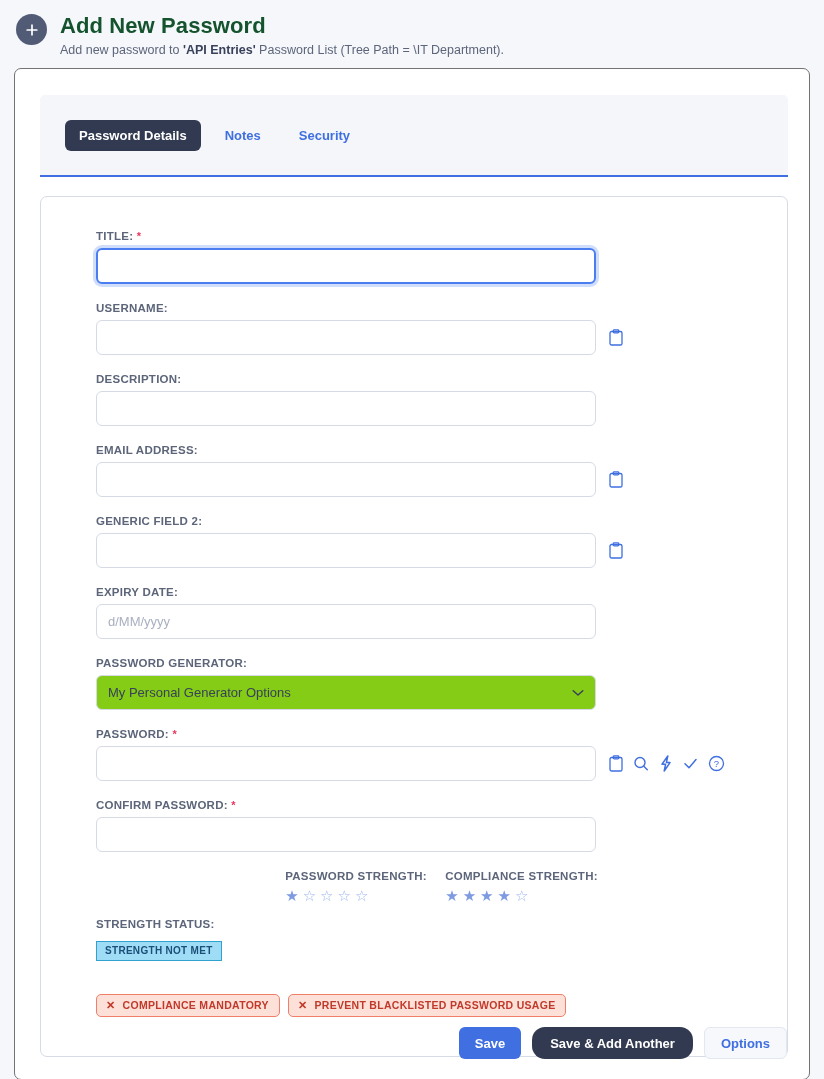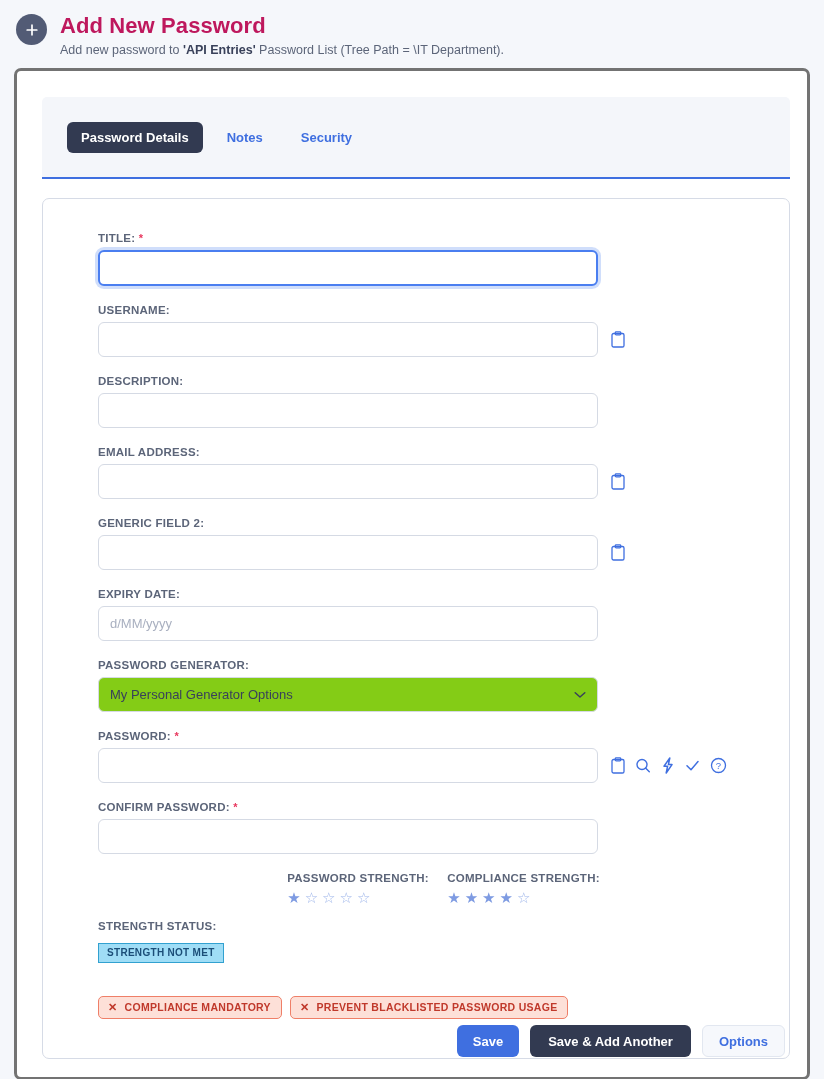--- a/index.html
+++ b/index.html
@@ -21,35 +21,35 @@
   .plus-circle {
     width: 31px; height: 31px; border-radius: 50%;
     background: #525b75;
     display: flex; align-items: center; justify-content: center;
     margin-right: 13px; margin-top: 4px;
     flex: 0 0 auto;
   }
   .plus-circle svg { display: block; }
   .header-text { padding-top: 0; }
   .page-title {
-    font-size: 22px; font-weight: bold; color: #be185d;
+    font-size: 22px; font-weight: bold; color: #14532d;
     letter-spacing: .1px; line-height: 26px; margin: 3px 0 0 0;
   }
   .page-subtitle {
     font-size: 12.5px; color: #5c6579; line-height: 16px;
     margin-top: 3px;
   }
   .page-subtitle b { font-weight: bold; color: #39415a; }
 
   
   .outer-card {
     position: absolute; left: 14px; top: 68px;
     width: 796px; height: 1012px;
     background: #ffffff;
-    border: 3px solid #737373;
+    border: 1px solid #737373;
     border-radius: 7px;
   }
 
   
   .tabstrip {
     position: absolute; left: 25px; top: 26px;
     width: 748px; height: 82px;
     background: #f4f6fa;
     border-radius: 5px 5px 0 0;
     border-bottom: 2px solid #3f6fe0;
@@ -145,21 +145,21 @@
     position: absolute; right: 22px; bottom: 20px;
     display: flex; align-items: flex-end; gap: 11px;
   }
   .btn {
     border: none; border-radius: 6px; cursor: pointer;
     font-family: "Liberation Sans", sans-serif;
     font-size: 13px; font-weight: bold; height: 32px;
     padding: 0 16px; white-space: nowrap;
   }
   .btn-primary { background: #3f6fe0; color: #fff; }
-  .btn-dark { background: #323a51; color: #fff; padding: 0 18px; }
+  .btn-dark { background: #323a51; color: #fff; padding: 0 18px; border-radius: 13px; }
   .btn-ghost {
     background: #f6f8fc; color: #3f6fe0;
     border: 1px solid #e2e7f0; padding: 0 16px;
   }
 </style>
 </head>
 <body>
 
 <div class="page-header">
   <div class="plus-circle">

